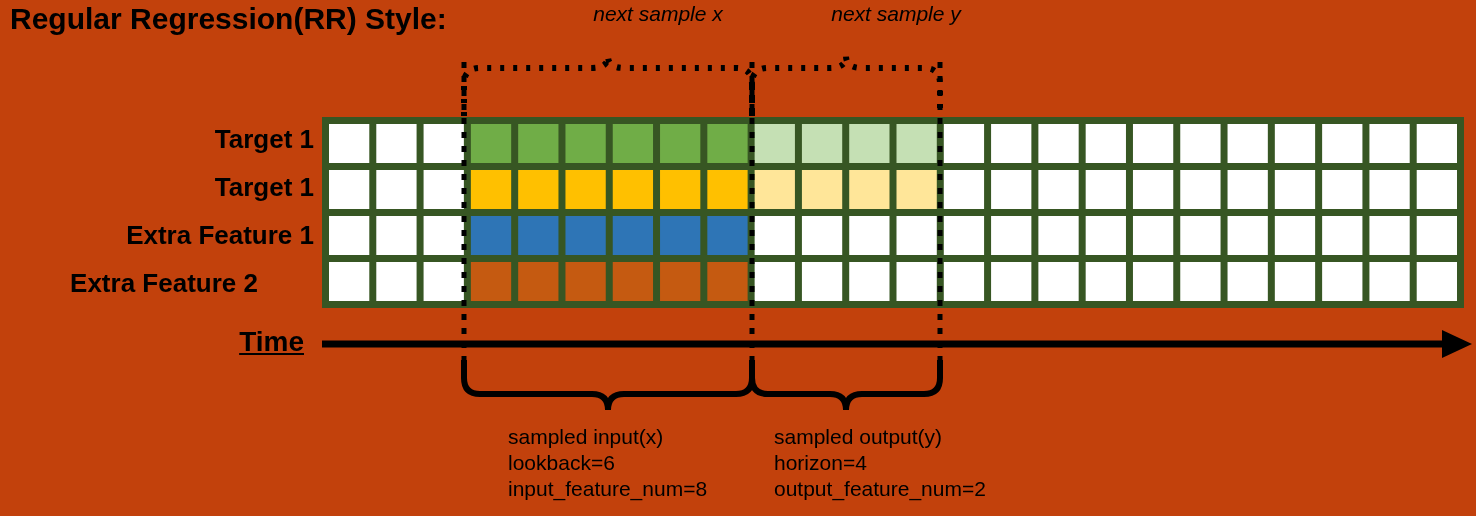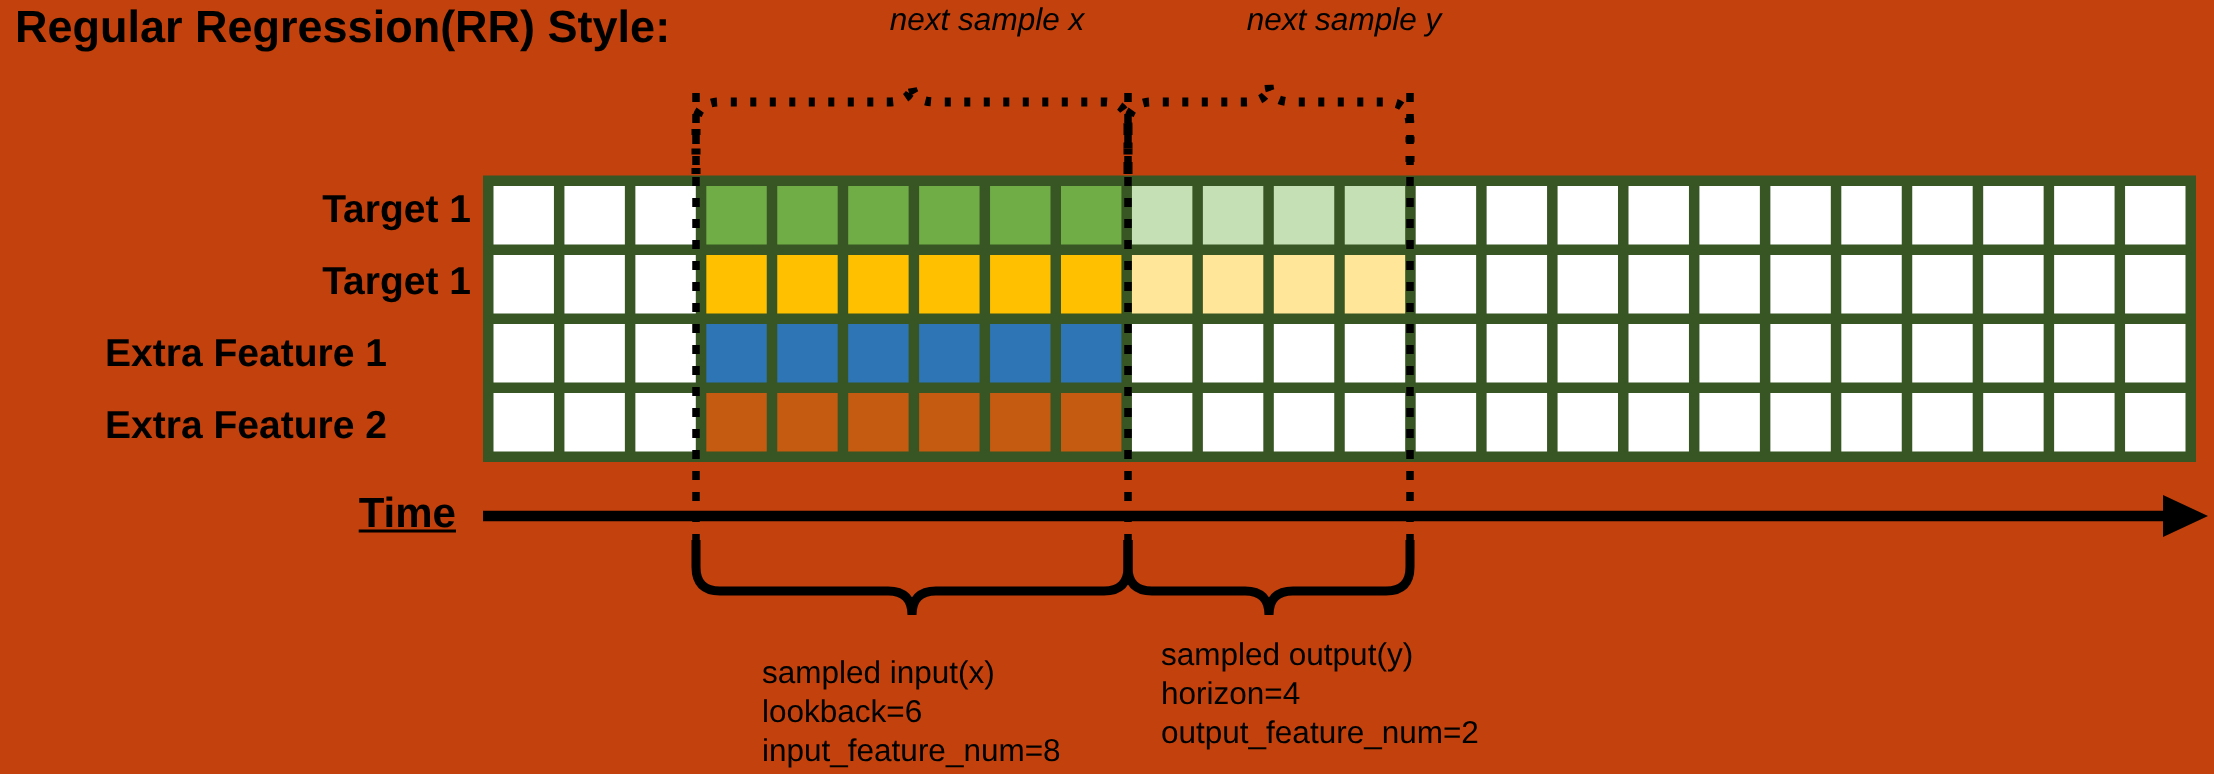--- a/index.html
+++ b/index.html
@@ -81,30 +81,30 @@
 </head>
 <body>
 
 <div id="canvas">
 
   <div id="title">Regular Regression(RR) Style:</div>
 
   <div id="row-labels">
     <div class="row-label" style="top:124px;">Target 1</div>
     <div class="row-label" style="top:172px;">Target 1</div>
-    <div class="row-label" style="top:220px;text-align:center;">Extra Feature 1</div>
+    <div class="row-label" style="top:220px;">Extra Feature 1</div>
     <div class="row-label" style="top:268px;text-align:center;">Extra Feature 2</div>
   </div>
 
   <div id="time-label">Time</div>
 
   <div class="brace-label" style="left:538px; top:2px; width:240px;">next sample x</div>
   <div class="brace-label" style="left:776px; top:2px; width:240px;">next sample y</div>
 
-  <div class="caption" style="left:508px; top:424px;margin-top:12px;">
+  <div class="caption" style="left:508px; top:424px;">
     <div>sampled input(x)</div>
     <div>lookback=6</div>
     <div>input_feature_num=8</div>
   </div>
 
   <div class="caption" style="left:774px; top:424px;">
     <div>sampled output(y)</div>
     <div>horizon=4</div>
     <div>output_feature_num=2</div>
   </div>

